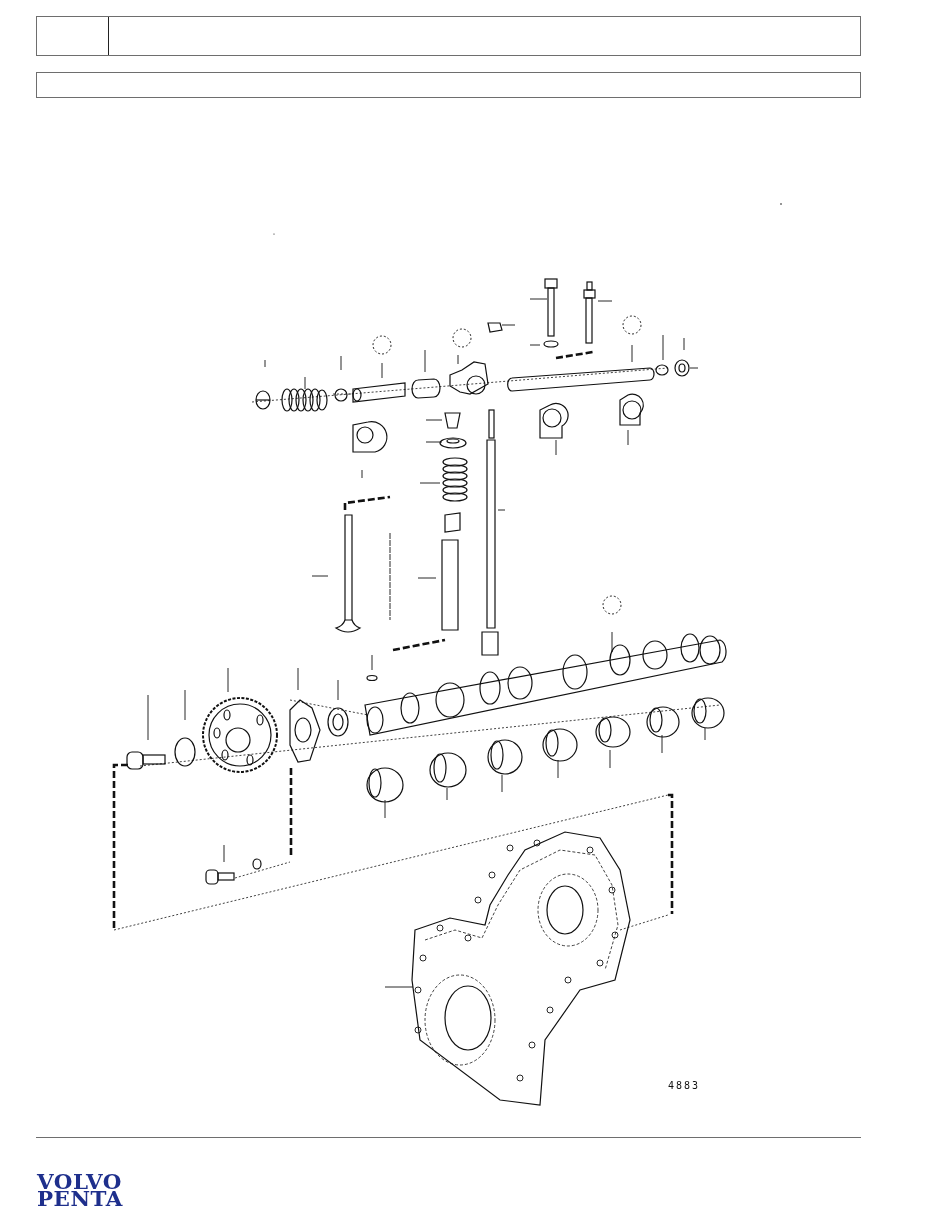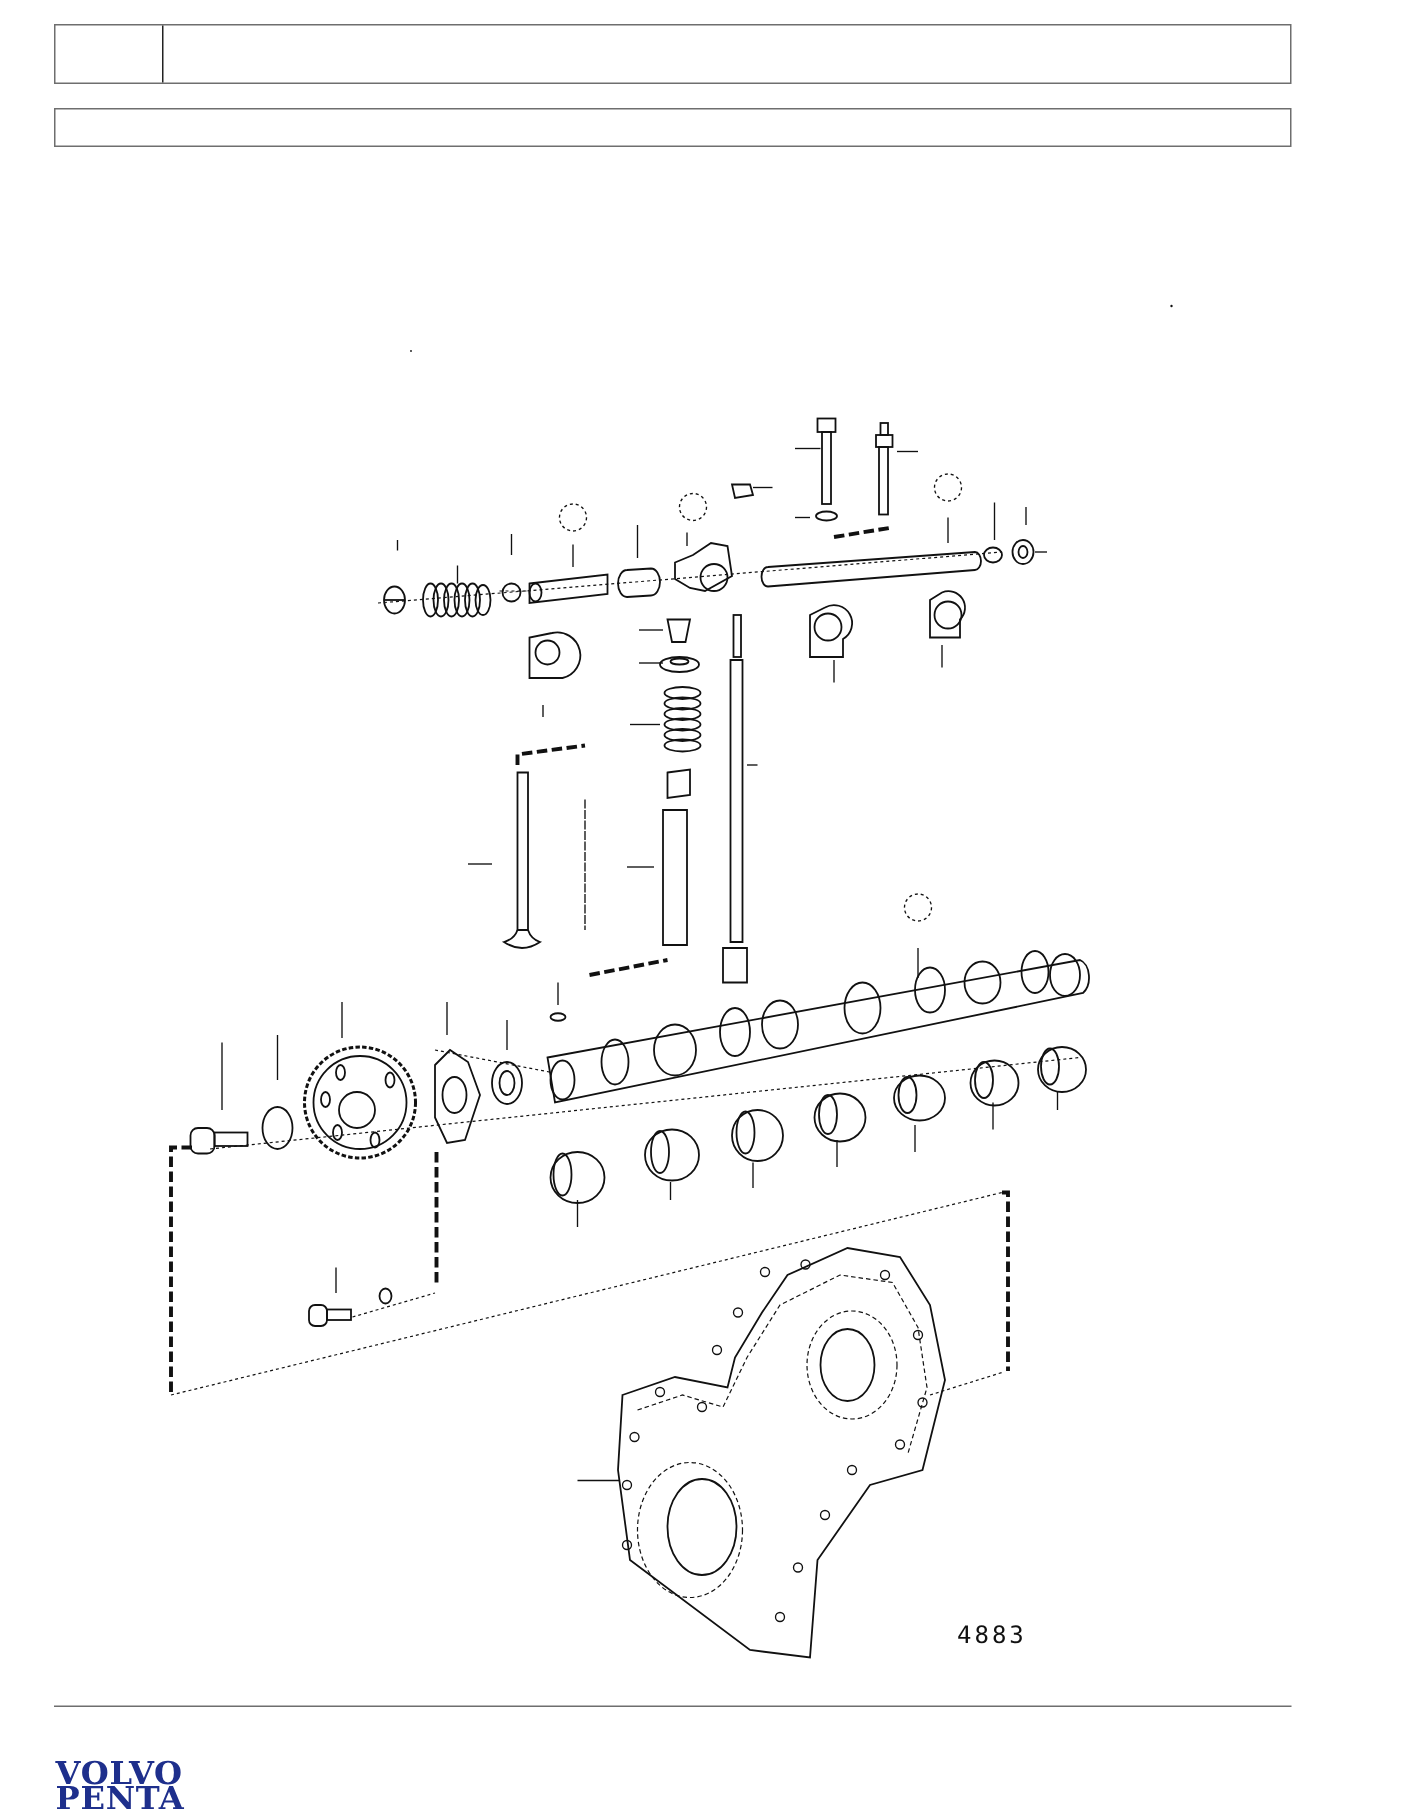--- a/index.html
+++ b/index.html
@@ -2,21 +2,21 @@
 <html><head>
 <meta charset="utf-8">
 <style>
   html, body { margin:0; padding:0; background:#ffffff; }
   body { width:935px; height:1210px; position:relative; overflow:hidden; font-family:"Liberation Sans", sans-serif; }
   .hdr1 { position:absolute; left:36px; top:16px; width:825px; height:40px; border:1px solid #6e6e6e; box-sizing:border-box; }
   .hdr1 .cell-a { position:absolute; left:0; top:0; width:72px; height:100%; border-right:1px solid #222; box-sizing:border-box; }
   .hdr1 .cell-b { position:absolute; left:72px; top:0; right:0; height:100%; }
   .hdr2 { position:absolute; left:36px; top:72px; width:825px; height:26px; border:1px solid #6e6e6e; box-sizing:border-box; }
   .drawing { position:absolute; left:0; top:0; width:935px; height:1210px; }
-  .fig-no { position:absolute; left:638px; top:1080px; font-family:"DejaVu Sans Mono", monospace; font-size:16px; letter-spacing:2px; color:#111; }
+  .fig-no { position:absolute; left:668px; top:1080px; font-family:"DejaVu Sans Mono", monospace; font-size:10px; letter-spacing:2px; color:#111; }
   .footer-rule { position:absolute; left:36px; top:1137px; width:825px; height:0; border-top:1px solid #6e6e6e; }
   .logo { position:absolute; left:37px; top:1173px; font-family:"DejaVu Serif", serif; font-weight:bold; color:#1e2f8c; font-size:21px; line-height:17px; letter-spacing:0.5px; transform:scaleX(1.02); transform-origin:left top; }
   .logo span { display:block; }
 </style>
 </head>
 <body>
 
 <div class="hdr1">
   <div class="cell-a"></div>
   <div class="cell-b"></div>

